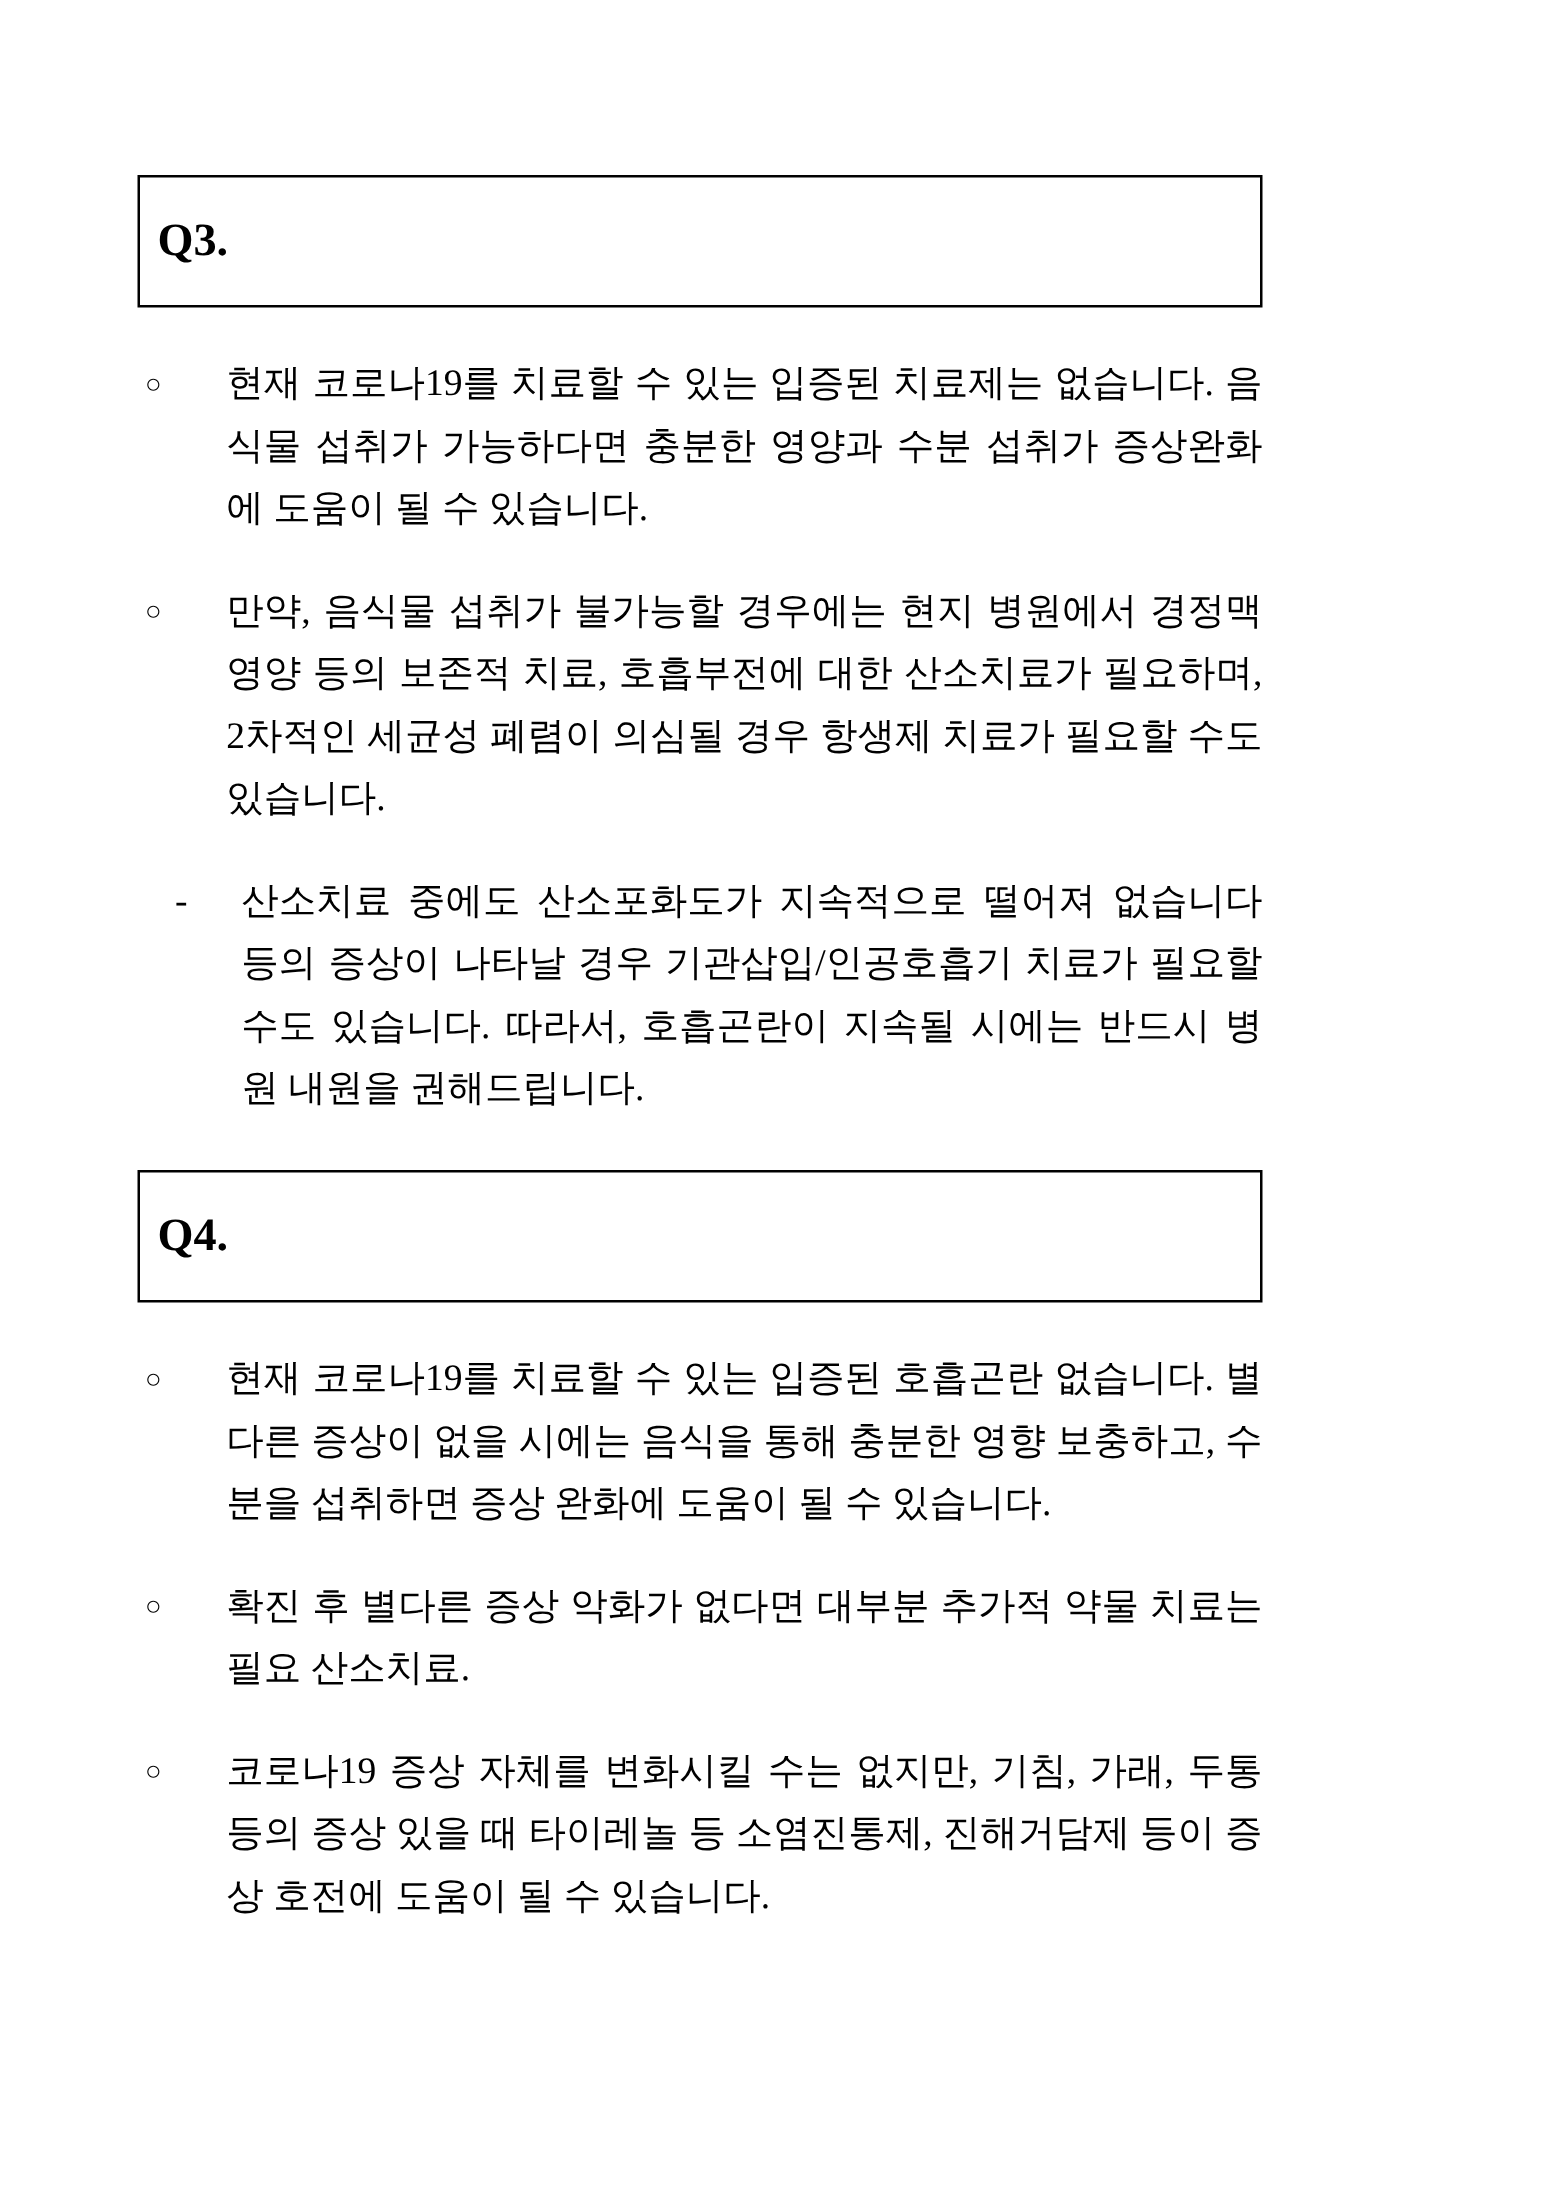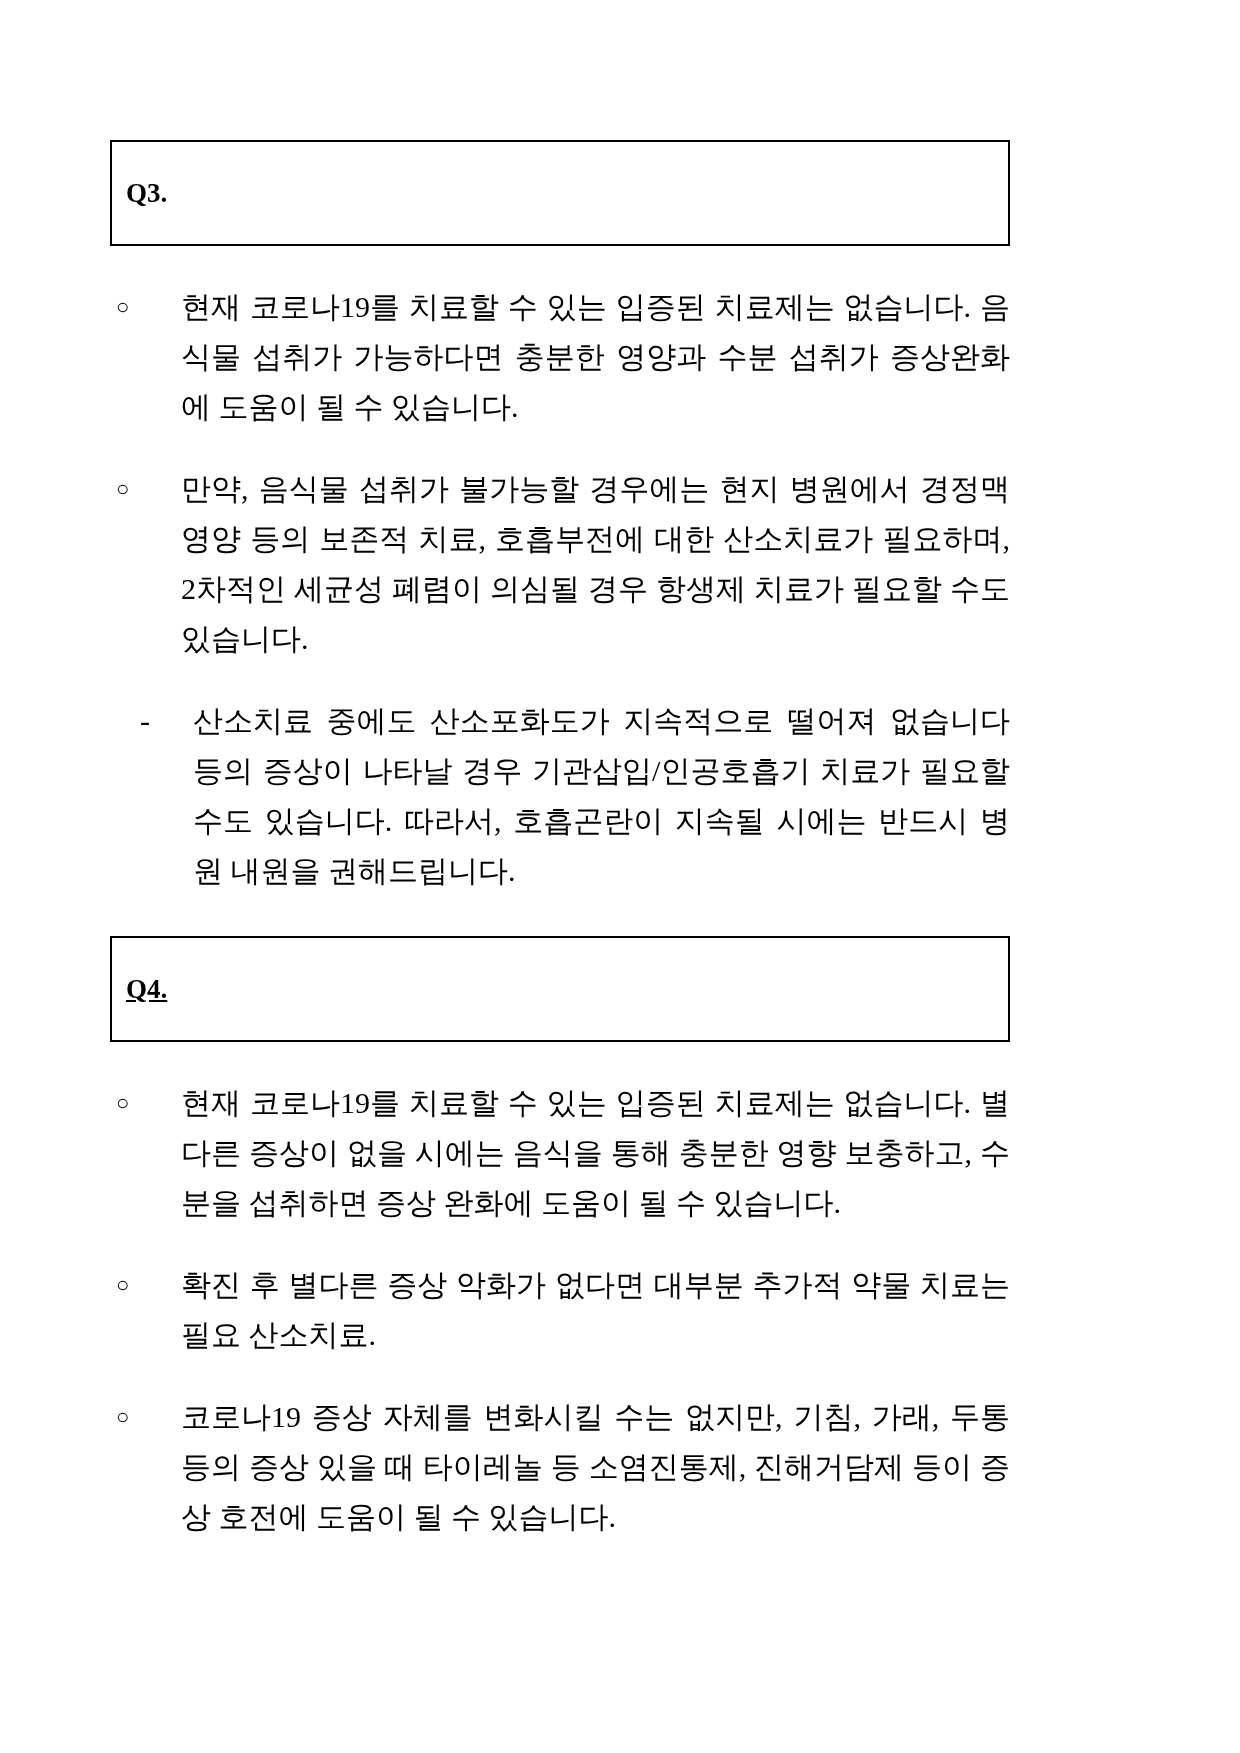--- a/index.html
+++ b/index.html
@@ -20,21 +20,21 @@
     box-sizing: border-box;
     padding: 140px 230px 60px 110px;
   }
   .qbox {
     display: flex;
     align-items: flex-start;
     border: 2px solid #000000;
     box-sizing: border-box;
     padding: 24px 16px 24px 14px;
     font-weight: 700;
-    font-size: 27px;
+    font-size: 37px;
     line-height: 54px;
     margin: 0 0 36px 0;
   }
   .qbox .qlabel {
     flex: 0 0 auto;
     margin-right: 14px;
     white-space: nowrap;
   }
   .qbox .qtext {
     flex: 1 1 auto;
@@ -58,21 +58,21 @@
   .bullet.dash .marker {
     flex: 0 0 26px;
     font-size: 30px;
     padding-left: 0;
   }
   .bullet .btext {
     flex: 1 1 auto;
     text-align: justify;
     margin-left: 27px;
   }
-  .qbox.mt { margin-top: 40px; text-decoration: underline; }
+  .qbox.mt { margin-top: 40px; }
 </style>
 </head>
 <body>
 
 <div class="page">
 
   <div class="qbox">
     <span class="qlabel">Q3.</span>
   </div>
 
@@ -90,21 +90,21 @@
     <span class="marker">-</span>
     <div class="btext">산소치료 중에도 산소포화도가 지속적으로 떨어져 없습니다 등의 증상이 나타날 경우 기관삽입/인공호흡기 치료가 필요할 수도 있습니다. 따라서, 호흡곤란이 지속될 시에는 반드시 병원 내원을 권해드립니다.</div>
   </div>
 
   <div class="qbox mt">
     <span class="qlabel">Q4.</span>
   </div>
 
   <div class="bullet">
     <span class="marker">○</span>
-    <div class="btext">현재 코로나19를 치료할 수 있는 입증된 치료제는 없습니다. 별다른 증상이 없을 시에는 음식을 통해 충분한 영향 보충하고, 수분을 섭취하면 증상 완화에 도움이 될 수 있습니다.</div>
+    <div class="btext">현재 코로나19를 치료할 수 있는 입증된 호흡곤란 없습니다. 별다른 증상이 없을 시에는 음식을 통해 충분한 영향 보충하고, 수분을 섭취하면 증상 완화에 도움이 될 수 있습니다.</div>
   </div>
 
   <div class="bullet">
     <span class="marker">○</span>
     <div class="btext">확진 후 별다른 증상 악화가 없다면 대부분 추가적 약물 치료는 필요 산소치료.</div>
   </div>
 
 
   <div class="bullet">
     <span class="marker">○</span>

